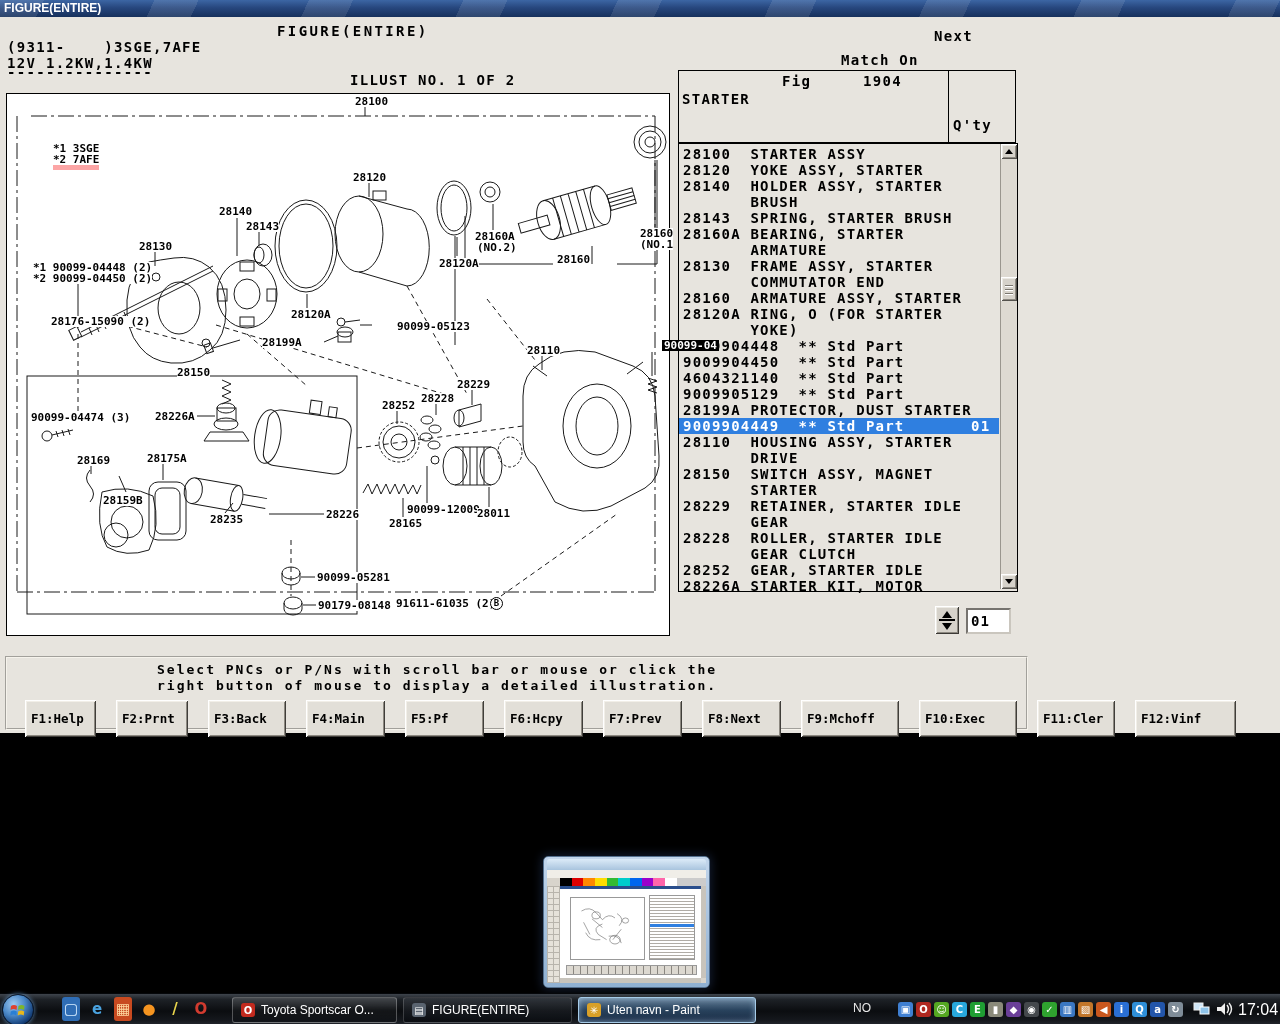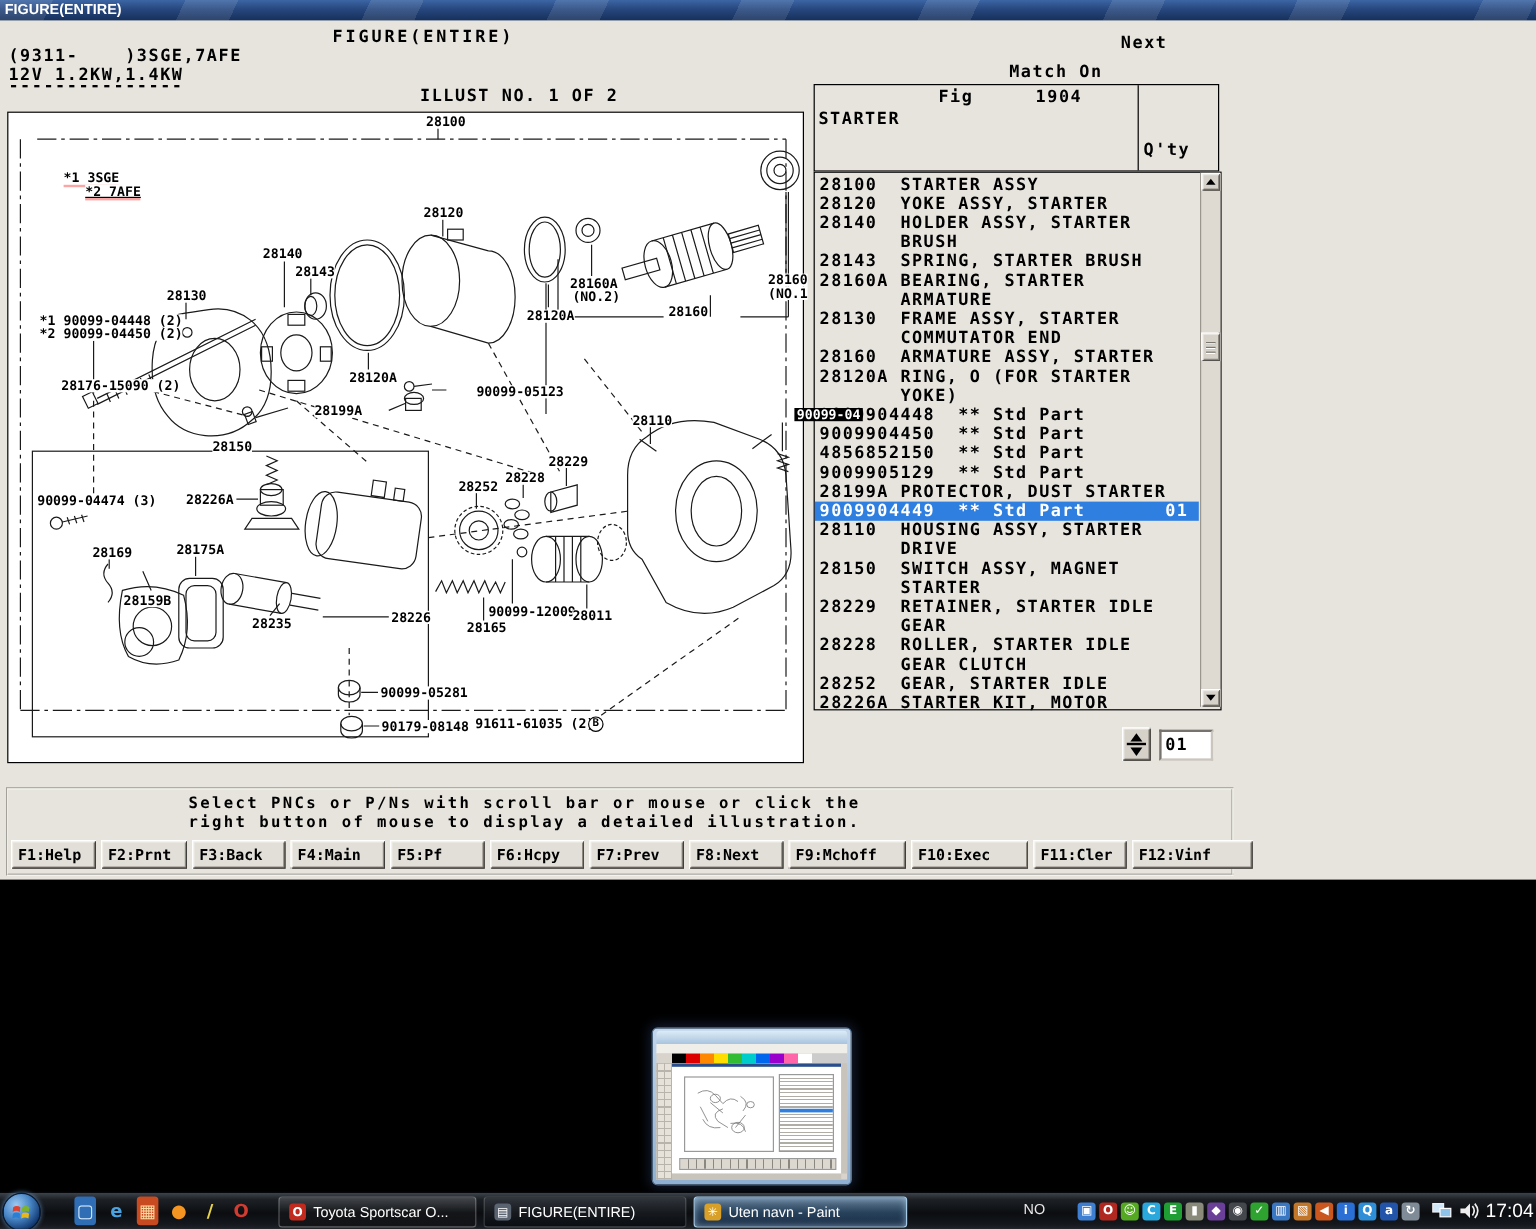--- a/index.html
+++ b/index.html
@@ -66,35 +66,35 @@
   #qty-input{position:absolute;left:966px;top:608px;width:38px;height:22px;background:#fff;
     border:2px inset #cac6be;font-family:"DejaVu Sans Mono",monospace;font-weight:bold;font-size:14px;
     padding:0 0 0 3px;letter-spacing:1px;}
 
   
   #diagram{position:absolute;left:6px;top:93px;width:662px;height:541px;background:#fff;border:1px solid #000;}
   #diagram svg{position:absolute;left:0;top:0;}
   #diagram-labels{position:absolute;left:0;top:0;width:662px;height:541px;}
   .dlabel{position:absolute;font-size:11px;line-height:11px;font-weight:bold;
     font-family:"DejaVu Sans Mono",monospace;background:#fff;white-space:pre;}
-  .dlabel.ul{border-bottom:2px solid #fca5a5;}
+  .dlabel.ul{border-bottom:5px solid #fca5a5;}
   .dlabel.inv{background:#000;color:#fff;padding:0 2px;margin-left:36px;}
   .dlabel.circ{background:#fff;border:1px solid #000;border-radius:50%;width:11px;height:11px;
     line-height:11px;text-align:center;font-size:9px;}
 
   
   #footer{position:absolute;left:5px;top:656px;width:1019px;height:70px;
     border:2px groove #f6f3ec;background:#e7e4de;}
   .instr{position:absolute;left:150px;font-size:13px;letter-spacing:2px;}
   #instr1{top:4px;} #instr2{top:20px;}
   #fkeys{position:absolute;left:2px;top:42px;height:24px;display:flex;}
-  .fkey{height:24px;margin-right:4px;background:#e2dfd8;
+  .fkey{height:37px;margin-right:4px;background:#e2dfd8;
     box-shadow:inset 1px 1px #fff, inset -1px -1px #403e3a, inset 2px 2px #f2efe8, inset -2px -2px #8c8880;
     font-family:"DejaVu Sans Mono",monospace;font-weight:bold;font-size:12.5px;color:#000;
-    display:flex;align-items:center;justify-content:flex-start;padding-left:6px;white-space:pre;border:0;}
+    display:flex;align-items:center;justify-content:flex-start;padding-left:6px;white-space:pre;border:0;margin-left:16px;}
 
   
   #paint-window{position:absolute;left:543px;top:856px;width:165px;height:130px;border-radius:5px;
     background:linear-gradient(180deg,#c2d6ec,#8fb0d2);border:1px solid #54708e;
     box-shadow:0 0 10px 2px rgba(20,30,50,.9);}
   #pw-title{height:11px;margin:2px 3px 0 3px;border-radius:3px 3px 0 0;
     background:linear-gradient(180deg,#dcebf8,#a9c4de);}
   #pw-menu{height:8px;margin:0 3px;background:#f0eee8;border-bottom:1px solid #c0bcb4;}
   #pw-body{position:absolute;left:3px;top:21px;right:3px;bottom:4px;background:#d8d4cc;}
   #pw-tools{position:absolute;left:0;top:8px;width:13px;bottom:0;background:#e6e2da;
@@ -176,21 +176,21 @@
         <div class="plrow mono"><span>28143  SPRING, STARTER BRUSH</span></div>
         <div class="plrow mono"><span>28160A BEARING, STARTER</span></div>
         <div class="plrow mono"><span>       ARMATURE</span></div>
         <div class="plrow mono"><span>28130  FRAME ASSY, STARTER</span></div>
         <div class="plrow mono"><span>       COMMUTATOR END</span></div>
         <div class="plrow mono"><span>28160  ARMATURE ASSY, STARTER</span></div>
         <div class="plrow mono"><span>28120A RING, O (FOR STARTER</span></div>
         <div class="plrow mono"><span>       YOKE)</span></div>
         <div class="plrow mono"><span>9009904448  ** Std Part</span></div>
         <div class="plrow mono"><span>9009904450  ** Std Part</span></div>
-        <div class="plrow mono"><span>4856852150  ** Std Part</span></div>
+        <div class="plrow mono"><span>4604321140  ** Std Part</span></div>
         <div class="plrow mono"><span>9009905129  ** Std Part</span></div>
         <div class="plrow mono"><span>28199A PROTECTOR, DUST STARTER</span></div>
         <div class="plrow mono sel"><span>9009904449  ** Std Part</span><span class="qty">01</span></div>
         <div class="plrow mono"><span>28110  HOUSING ASSY, STARTER</span></div>
         <div class="plrow mono"><span>       DRIVE</span></div>
         <div class="plrow mono"><span>28150  SWITCH ASSY, MAGNET</span></div>
         <div class="plrow mono"><span>       STARTER</span></div>
         <div class="plrow mono"><span>28229  RETAINER, STARTER IDLE</span></div>
         <div class="plrow mono"><span>       GEAR</span></div>
         <div class="plrow mono"><span>28228  ROLLER, STARTER IDLE</span></div>
@@ -367,21 +367,21 @@
           <path d="M480,205 L528,266"></path>
           <path d="M350,354 L516,332"></path>
           <path d="M494,502 L610,420"></path>
           <path d="M240,240 L300,292"></path>
           <path d="M400,192 L460,300"></path>
         </g>
       </g>
     </svg>
     <div id="diagram-labels">
         <span class="dlabel ul" style="left: 46px; top: 49px;">*1 3SGE</span>
-        <span class="dlabel ul" style="left: 64px; top: 60px; text-decoration: underline;">*2 7AFE</span>
+        <span class="dlabel ul" style="left: 46px; top: 60px;">*2 7AFE</span>
         <span class="dlabel" style="left: 348px; top: 2px;">28100</span>
         <span class="dlabel" style="left: 346px; top: 78px;">28120</span>
         <span class="dlabel" style="left: 212px; top: 112px;">28140</span>
         <span class="dlabel" style="left: 239px; top: 127px;">28143</span>
         <span class="dlabel" style="left: 132px; top: 147px;">28130</span>
         <span class="dlabel" style="left: 26px; top: 168px;">*1 90099-04448 (2)</span>
         <span class="dlabel" style="left: 26px; top: 179px;">*2 90099-04450 (2)</span>
         <span class="dlabel" style="left: 468px; top: 137px;">28160A</span>
         <span class="dlabel" style="left: 470px; top: 148px;">(NO.2)</span>
         <span class="dlabel" style="left: 633px; top: 134px;">28160</span>

